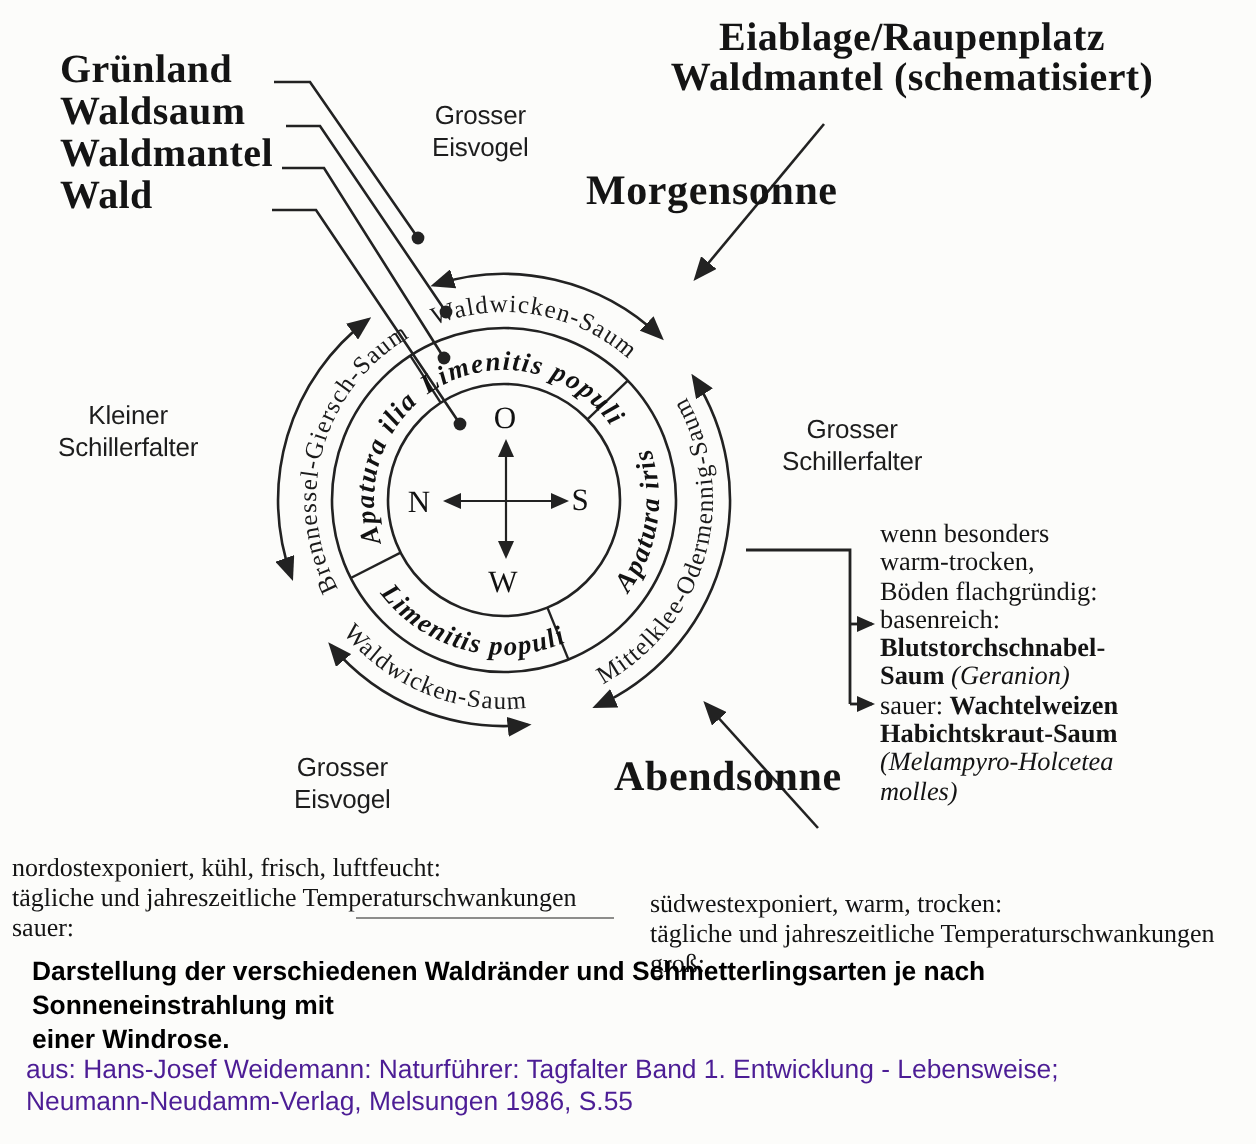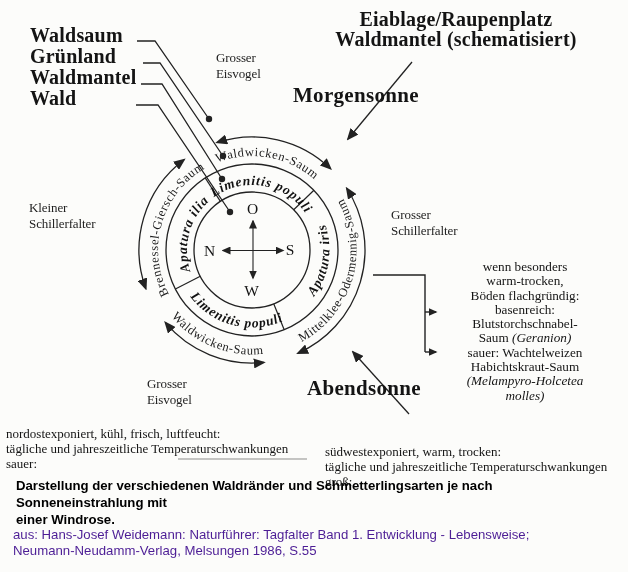--- a/index.html
+++ b/index.html
@@ -10,35 +10,35 @@
   }
   .abs { position:absolute; }
   svg.diagram { position:absolute; left:0; top:0; }
 
   .title { left:332px; top:10px; width:248px; text-align:center;
            font-weight:bold; font-size:20px; line-height:19.5px; letter-spacing:0.2px; }
   .title span { display:block; }
 
   .zones { left:30px; top:25px; font-weight:bold; font-size:20px; line-height:21px; letter-spacing:0.2px; }
 
-  .bfly { font-family:Liberation Serif, serif;
-          font-size:13px; line-height:16px; color:#1d1d1d; letter-spacing:-0.1px; }
+  .bfly { font-family:Liberation Sans, sans-serif;
+          font-size:13px; line-height:16px; color:#1d1d1d; letter-spacing:-0.1px;text-align:center; }
   .bfly span { display:block; }
   .bfly-top    { left:216px; top:50px; }
   .bfly-left   { left:29px;  top:200px; }
   .bfly-right  { left:391px; top:207px; }
   .bfly-bottom { left:147px; top:376px; }
 
   .sun { font-weight:bold; font-size:21px; letter-spacing:0.3px; }
   .sun-morning { left:293px; top:83px; }
   .sun-evening { left:307px; top:376px; }
 
   .cond { left:440px; top:260px; font-size:13.2px; line-height:14.3px; width:170px; }
-  .cond div { white-space:nowrap;text-align:center; }
-  .b { font-weight:normal; }
+  .cond div { white-space:nowrap; }
+  .b { font-weight:bold; }
   .i { font-style:italic; }
 
   .expo { font-size:13px; line-height:15px; }
   .expo span { display:block; white-space:nowrap; }
   .expo-left  { left:6px;   top:426px; }
   .expo-right { left:325px; top:444px; }
 
   .caption { left:16px; top:477px; width:600px;
              font-family:"Liberation Sans","DejaVu Sans",sans-serif;
              font-size:13.2px; line-height:17px; color:#000000;font-weight:bold; }
@@ -144,22 +144,22 @@
 
     <line x1="178" y1="459" x2="307" y2="459" stroke="#8d8d8b" stroke-width="1"></line>
   </svg>
 
   <div class="abs title">
     <span>Eiablage/Raupenplatz</span>
     <span>Waldmantel (schematisiert)</span>
   </div>
 
   <div class="abs zones">
+    <div>Grünland</div>
     <div>Waldsaum</div>
-    <div>Grünland</div>
     <div>Waldmantel</div>
     <div>Wald</div>
   </div>
 
   <div class="abs bfly bfly-top">
     <span>Grosser</span>
     <span>Eisvogel</span>
   </div>
   <div class="abs bfly bfly-left">
     <span>Kleiner</span>

